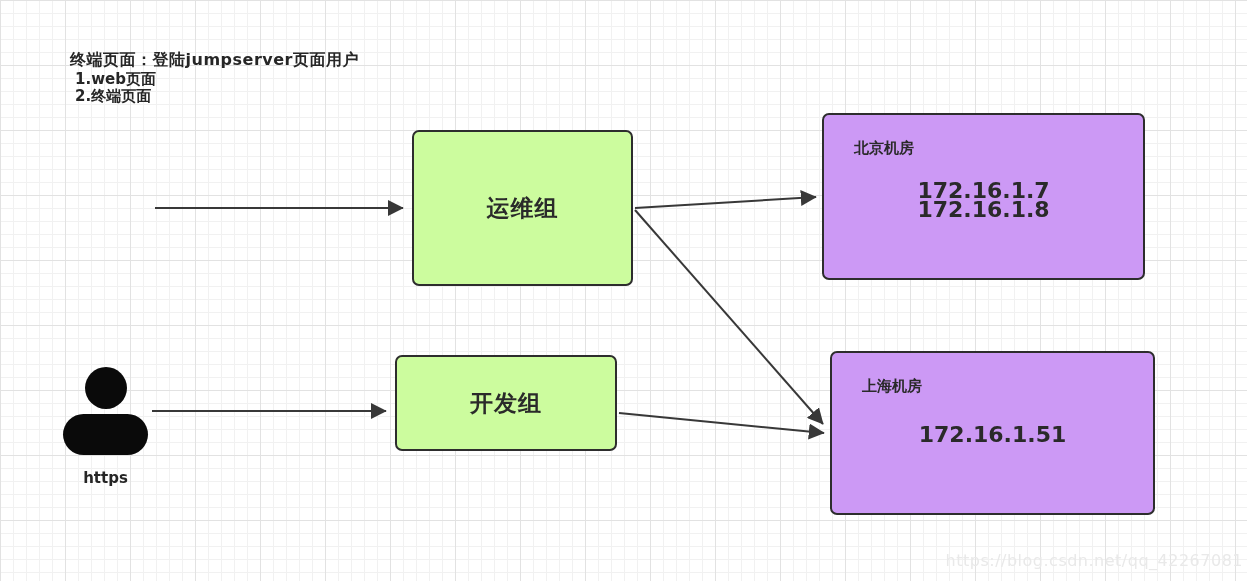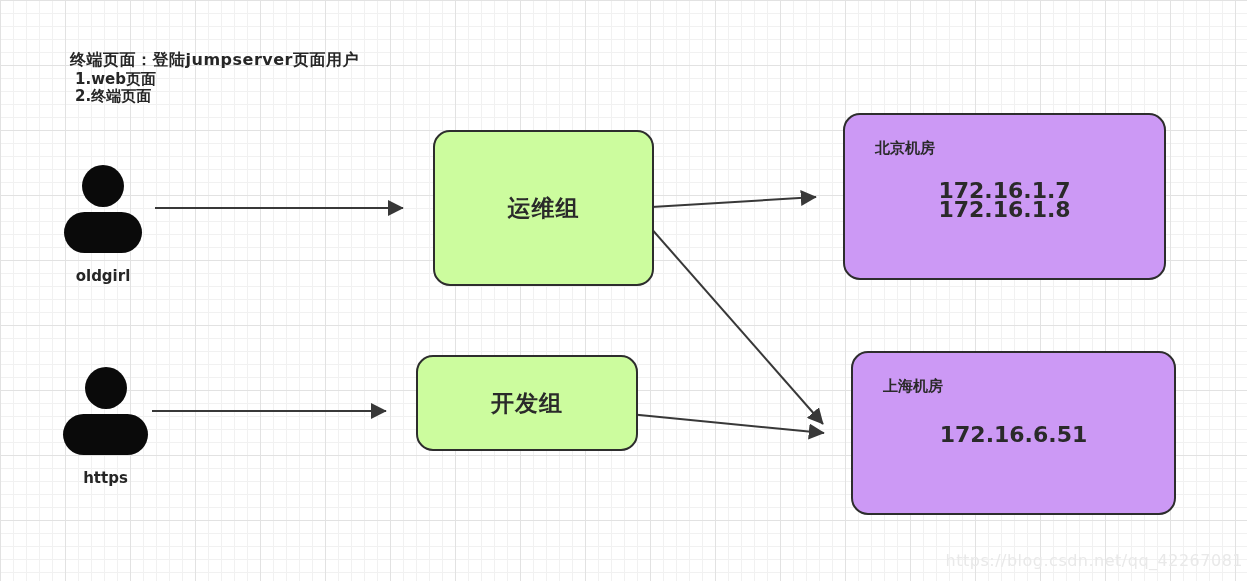--- a/index.html
+++ b/index.html
@@ -57,23 +57,22 @@
     margin-top: 14px;
     text-align: center;
     font-size: 15px;
     font-weight: bold;
     color: #262626;
   }
 
   .box {
     position: absolute;
     border: 2px solid #2d2d2d;
-    border-radius: 17px;
+    border-radius: 7px;
     color: #2a2a2a;
-    margin-left: 21px;
   }
   .group-box {
     background: #ccfc9e;
     display: flex;
     align-items: center;
     justify-content: center;
     font-size: 23px;
     font-weight: bold;
     letter-spacing: 1px;
   }
@@ -134,27 +133,20 @@
     <line x1="635" y1="210" x2="823" y2="424" stroke="#383838" stroke-width="2" marker-end="url(#ah)"></line>
     <line x1="619" y1="413" x2="824" y2="433" stroke="#383838" stroke-width="2" marker-end="url(#ah)"></line>
   </svg>
 
   <div class="note-block">
     <div class="note-title">终端页面：登陆jumpserver页面用户</div>
     <div class="note-line">1.web页面</div>
     <div class="note-line">2.终端页面</div>
   </div>
 
-  <div class="user user-oldgirl">
-    <div class="person-icon">
-      <div class="person-head"></div>
-      <div class="person-body"></div>
-    </div>
-    <div class="user-label">oldgirl</div>
-  </div>
 
   <div class="user user-oldboy">
     <div class="person-icon">
       <div class="person-head"></div>
       <div class="person-body"></div>
     </div>
     <div class="user-label">https</div>
   </div>
 
   <div class="box group-box group-ops">
@@ -167,19 +159,19 @@
   <div class="box dc-box dc-beijing">
     <div class="dc-title">北京机房</div>
     <div class="dc-ips">
       <div>172.16.1.7</div>
       <div>172.16.1.8</div>
     </div>
   </div>
   <div class="box dc-box dc-shanghai">
     <div class="dc-title">上海机房</div>
     <div class="dc-ips">
-      <div>172.16.6.51</div>
+      <div>172.16.1.51</div>
     </div>
   </div>
 
   <div class="watermark">https://blog.csdn.net/qq_42267081</div>
 
 </div>
 
 </body></html>

